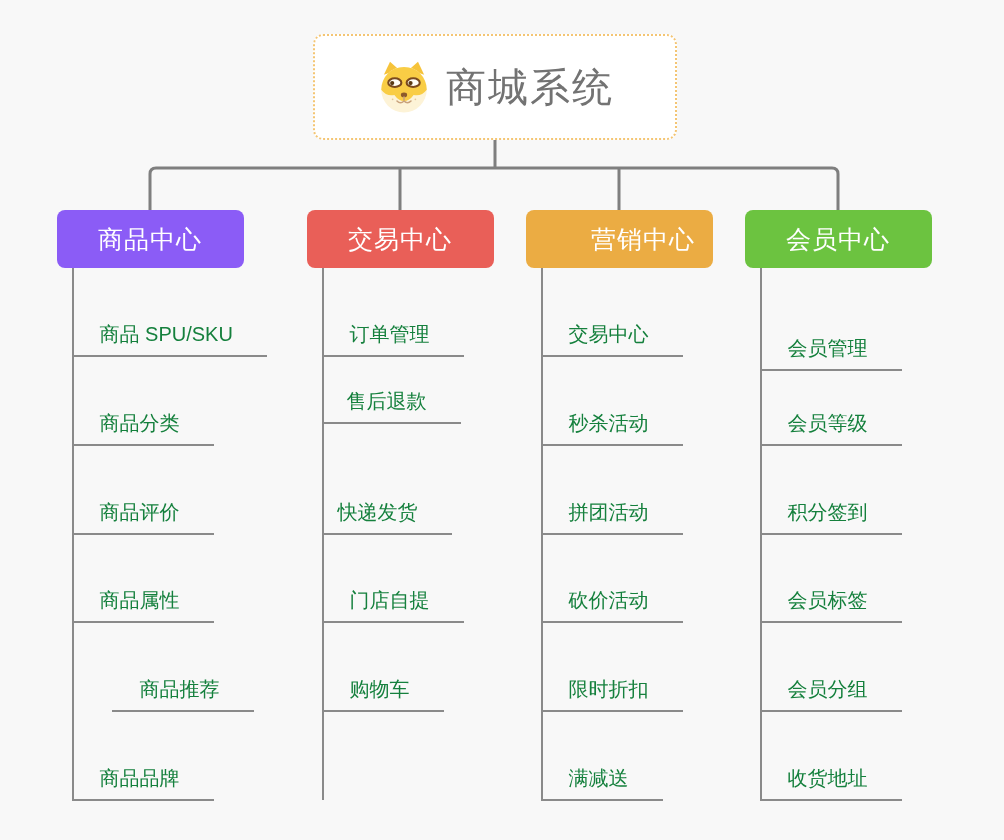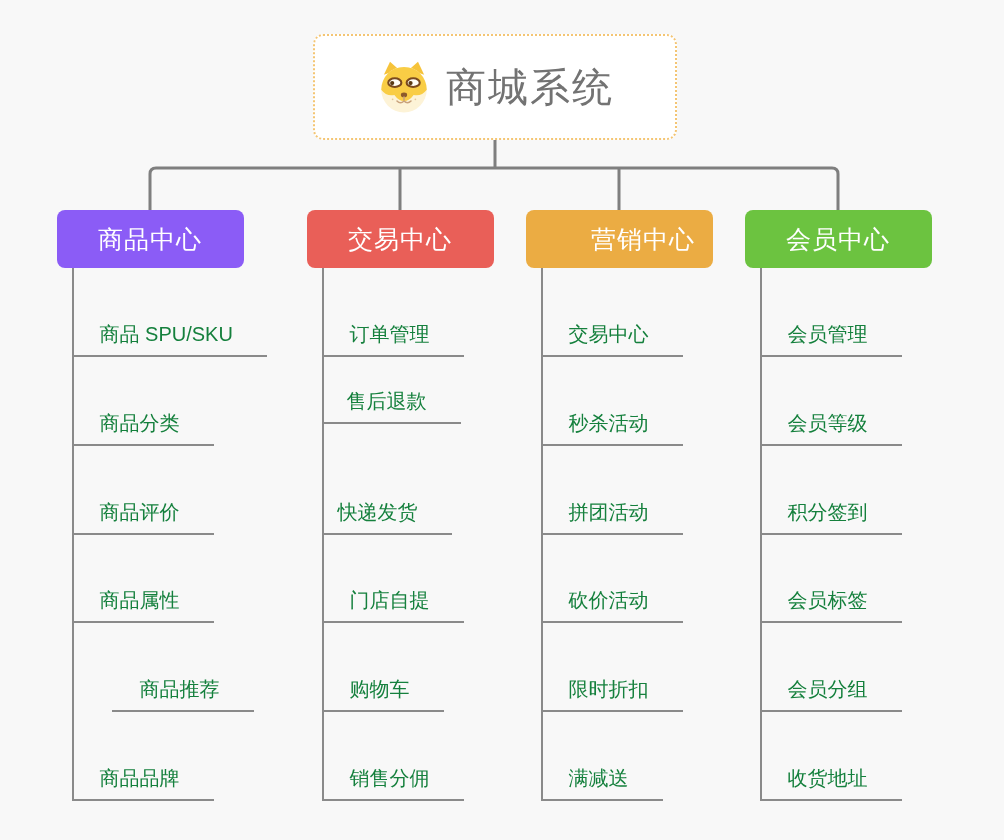--- a/index.html
+++ b/index.html
@@ -119,34 +119,33 @@
     <div class="subtopic" style="left: 71.5px; top: 761px;">商品品牌</div>
     <div class="branch-header" style="left: 306.5px; background: rgb(233, 95, 88);">
       <span>交易中心</span>
     </div>
     <div class="branch-spine" style="left: 321.5px; top: 268px; height: 532px;"></div>
     <div class="subtopic" style="left: 321.5px; top: 317px;">订单管理</div>
     <div class="subtopic" style="left: 321.5px; top: 384px; padding-left: 25px;">售后退款</div>
     <div class="subtopic" style="left: 321.5px; top: 495px; padding-left: 16px;">快递发货</div>
     <div class="subtopic" style="left: 321.5px; top: 583px;">门店自提</div>
     <div class="subtopic" style="left: 321.5px; top: 672px;">购物车</div>
-    <div class="subtopic" style="left: 321.5px; top: 761px;">销售分佣</div>
     <div class="branch-header" style="left: 525.5px; background: rgb(235, 172, 67); padding-left: 48px;">
       <span>营销中心</span>
     </div>
     <div class="branch-spine" style="left: 540.5px; top: 268px; height: 532px;"></div>
     <div class="subtopic" style="left: 540.5px; top: 317px;">交易中心</div>
     <div class="subtopic" style="left: 540.5px; top: 406px;">秒杀活动</div>
     <div class="subtopic" style="left: 540.5px; top: 495px;">拼团活动</div>
     <div class="subtopic" style="left: 540.5px; top: 583px;">砍价活动</div>
     <div class="subtopic" style="left: 540.5px; top: 672px;">限时折扣</div>
     <div class="subtopic" style="left: 540.5px; top: 761px;">满减送</div>
     <div class="branch-header" style="left: 744.5px; background: rgb(108, 195, 64);">
       <span>会员中心</span>
     </div>
     <div class="branch-spine" style="left: 759.5px; top: 268px; height: 532px;"></div>
-    <div class="subtopic" style="left: 759.5px; top: 317px;">会员管理</div>
+    <div class="subtopic" style="left: 759.5px; top: 331px;">会员管理</div>
     <div class="subtopic" style="left: 759.5px; top: 406px;">会员等级</div>
     <div class="subtopic" style="left: 759.5px; top: 495px;">积分签到</div>
     <div class="subtopic" style="left: 759.5px; top: 583px;">会员标签</div>
     <div class="subtopic" style="left: 759.5px; top: 672px;">会员分组</div>
     <div class="subtopic" style="left: 759.5px; top: 761px;">收货地址</div>
   </div>
 
 </body></html>

